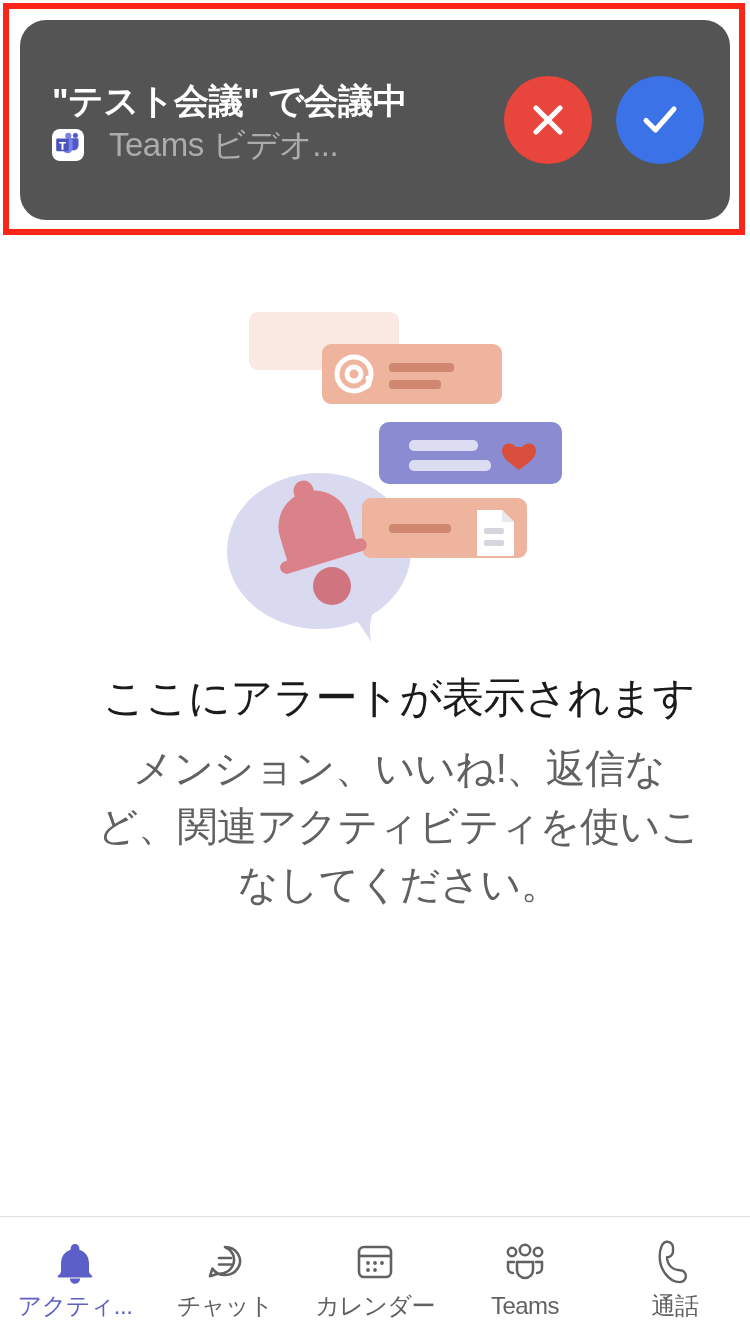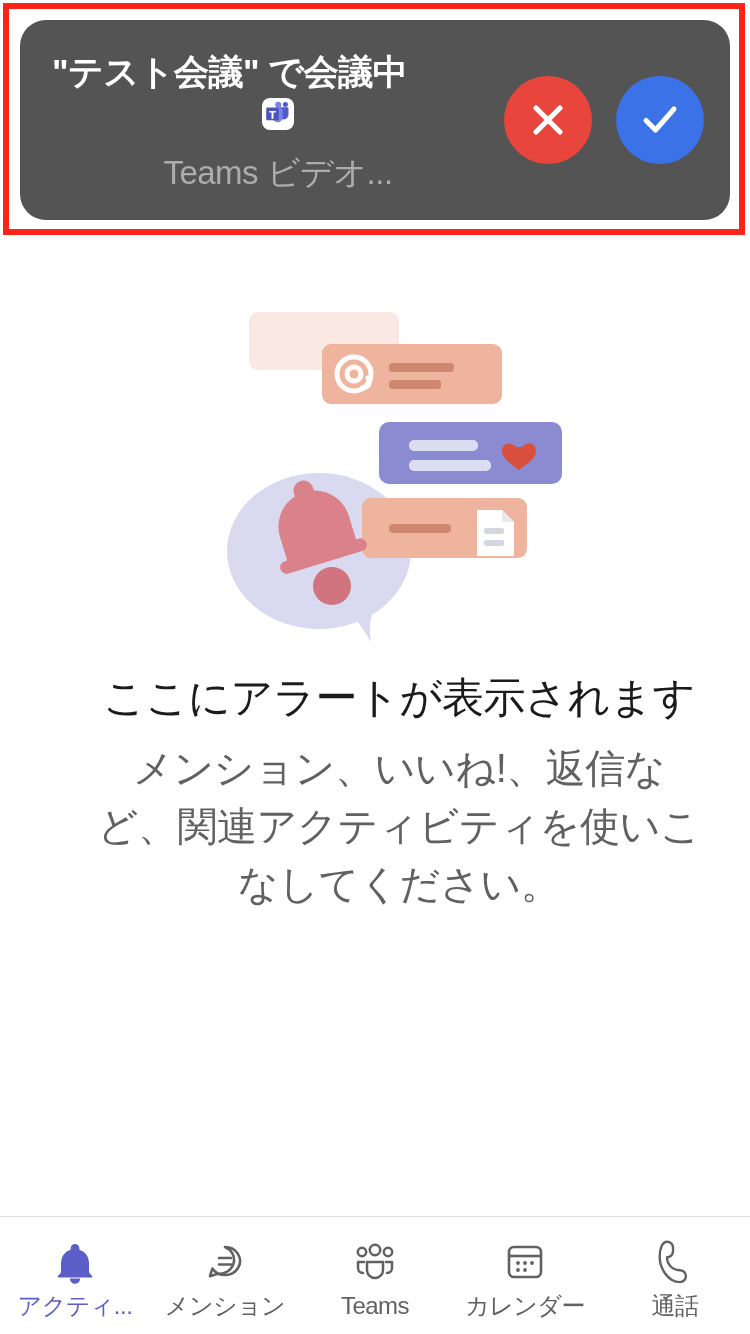--- a/index.html
+++ b/index.html
@@ -60,21 +60,20 @@
     font-size: 35px;
     font-weight: bold;
     line-height: 1.15;
     white-space: nowrap;
     letter-spacing: -0.5px;
   }
   #banner-subtitle-row {
     display: flex;
     align-items: center;
     gap: 25px;
-    flex-direction: column;
   }
   #teams-app-icon {
     width: 32px;
     height: 32px;
     border-radius: 8px;
     background: #ffffff;
     display: flex;
     align-items: center;
     justify-content: center;
     flex: 0 0 auto;
@@ -281,54 +280,54 @@
       <span class="tab-label">アクティ...</span>
     </button>
 
     <button class="tab-item">
       <span class="tab-icon">
         <svg width="42" height="42" viewBox="0 0 42 42" aria-hidden="true">
           <path d="M21 6 a15 14 0 1 1 -12.6 21.6 l-2.4 7.6 7.8 -2.4 A15 14 0 0 0 21 6 z" fill="none" stroke="#616161" stroke-width="2.6" stroke-linejoin="round"></path>
           <path d="M15 17 h12 M15 23.5 h12" stroke="#616161" stroke-width="2.6" stroke-linecap="round"></path>
         </svg>
       </span>
-      <span class="tab-label">メンション</span>
-    </button>
-
-    <button class="tab-item">
-      <span class="tab-icon">
-        <svg width="44" height="42" viewBox="0 0 44 42" aria-hidden="true">
-          <circle cx="22" cy="9" r="5.2" fill="none" stroke="#616161" stroke-width="2.5"></circle>
-          <circle cx="9" cy="11" r="4.2" fill="none" stroke="#616161" stroke-width="2.5"></circle>
-          <circle cx="35" cy="11" r="4.2" fill="none" stroke="#616161" stroke-width="2.5"></circle>
-          <path d="M14 21 h16 v8 a8 8 0 0 1 -16 0 z" fill="none" stroke="#616161" stroke-width="2.5" stroke-linejoin="round"></path>
-          <path d="M11 21 H5 v6 a5 5 0 0 0 5 5" fill="none" stroke="#616161" stroke-width="2.5" stroke-linecap="round" stroke-linejoin="round"></path>
-          <path d="M33 21 h6 v6 a5 5 0 0 1 -5 5" fill="none" stroke="#616161" stroke-width="2.5" stroke-linecap="round" stroke-linejoin="round"></path>
-        </svg>
-      </span>
-      <span class="tab-label">Teams</span>
+      <span class="tab-label">チャット</span>
     </button>
 
     <button class="tab-item">
       <span class="tab-icon">
         <svg width="40" height="40" viewBox="0 0 40 40" aria-hidden="true">
           <rect x="4" y="5" width="32" height="30" rx="5" fill="none" stroke="#616161" stroke-width="2.6"></rect>
           <path d="M4 14 h32" stroke="#616161" stroke-width="2.6"></path>
           <circle cx="13" cy="21" r="1.9" fill="#616161"></circle>
           <circle cx="20" cy="21" r="1.9" fill="#616161"></circle>
           <circle cx="27" cy="21" r="1.9" fill="#616161"></circle>
           <circle cx="13" cy="28" r="1.9" fill="#616161"></circle>
           <circle cx="20" cy="28" r="1.9" fill="#616161"></circle>
         </svg>
       </span>
       <span class="tab-label">カレンダー</span>
     </button>
 
     <button class="tab-item">
       <span class="tab-icon">
+        <svg width="44" height="42" viewBox="0 0 44 42" aria-hidden="true">
+          <circle cx="22" cy="9" r="5.2" fill="none" stroke="#616161" stroke-width="2.5"></circle>
+          <circle cx="9" cy="11" r="4.2" fill="none" stroke="#616161" stroke-width="2.5"></circle>
+          <circle cx="35" cy="11" r="4.2" fill="none" stroke="#616161" stroke-width="2.5"></circle>
+          <path d="M14 21 h16 v8 a8 8 0 0 1 -16 0 z" fill="none" stroke="#616161" stroke-width="2.5" stroke-linejoin="round"></path>
+          <path d="M11 21 H5 v6 a5 5 0 0 0 5 5" fill="none" stroke="#616161" stroke-width="2.5" stroke-linecap="round" stroke-linejoin="round"></path>
+          <path d="M33 21 h6 v6 a5 5 0 0 1 -5 5" fill="none" stroke="#616161" stroke-width="2.5" stroke-linecap="round" stroke-linejoin="round"></path>
+        </svg>
+      </span>
+      <span class="tab-label">Teams</span>
+    </button>
+
+    <button class="tab-item">
+      <span class="tab-icon">
         <svg width="40" height="44" viewBox="0 0 40 44" aria-hidden="true">
           <path d="M12 4 a6.5 6.5 0 0 1 6.5 6.5 v4 a6.5 6.5 0 0 1 -6.5 6.5
                    c0 8 6 14 14 14 a6.5 6.5 0 0 1 6.5 6.5 a6.5 6.5 0 0 1 -6.5 6.5
                    C13 48 4 33 4 20 C4 11 7 4 12 4 z" fill="none" stroke="#616161" stroke-width="2.6" stroke-linejoin="round" transform="translate(1,-2) scale(0.92)"></path>
         </svg>
       </span>
       <span class="tab-label">通話</span>
     </button>
 
   </div>

